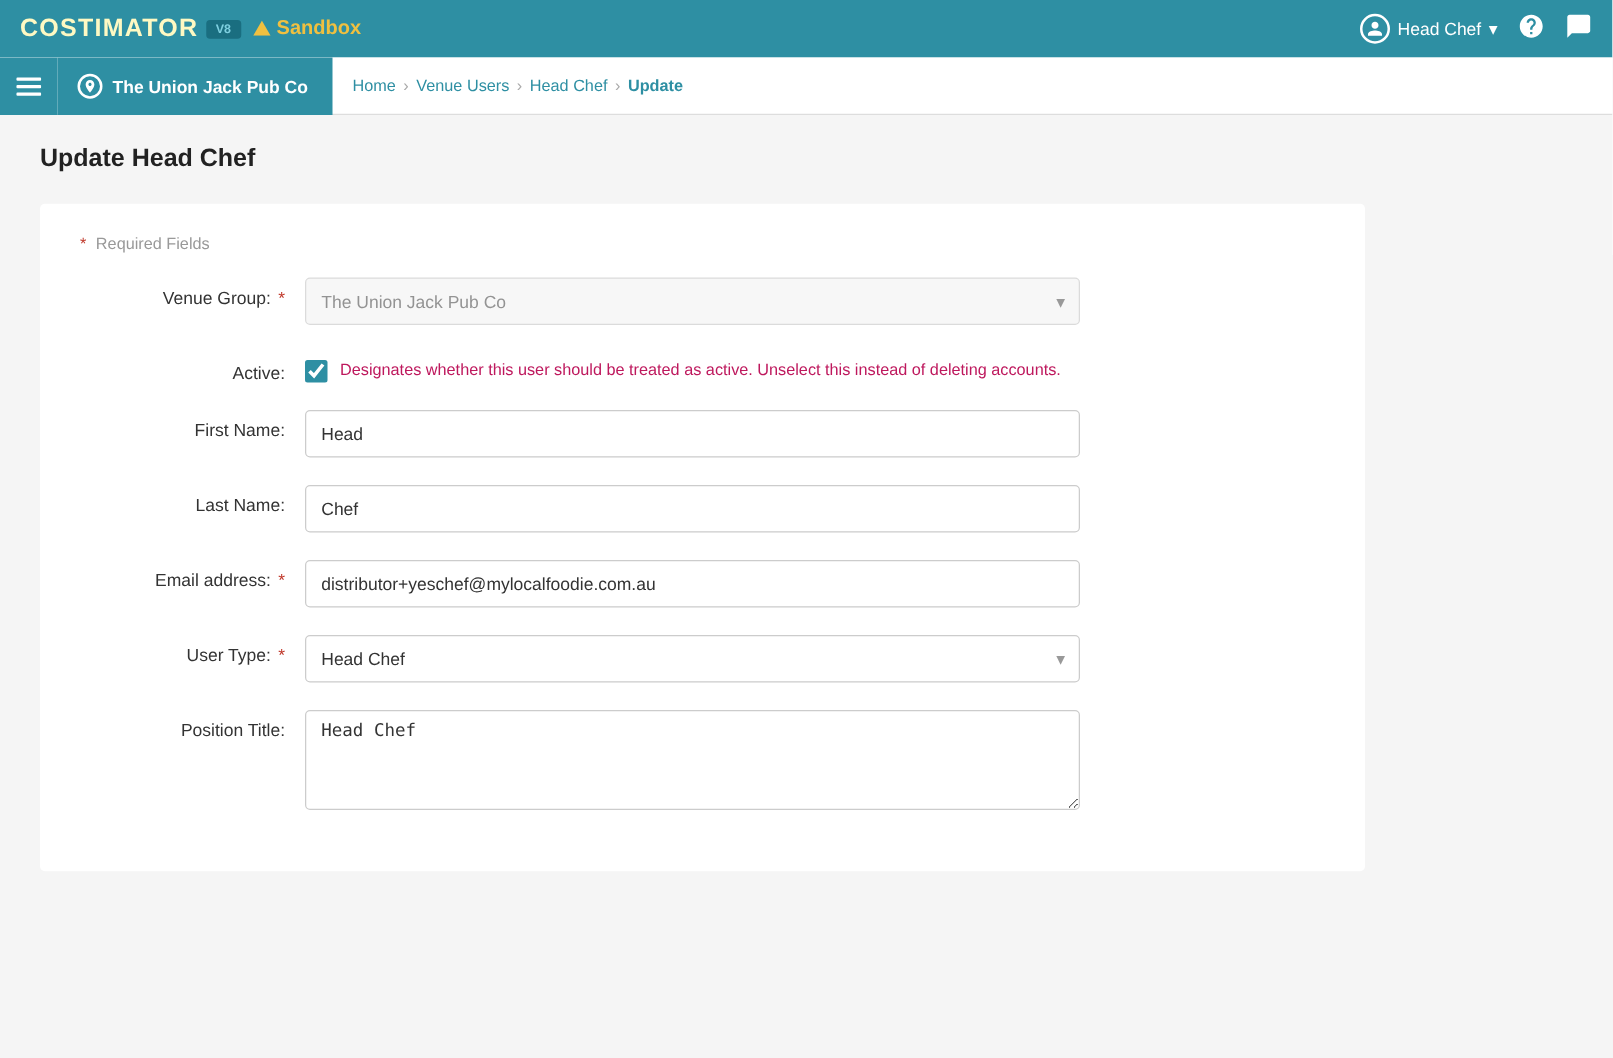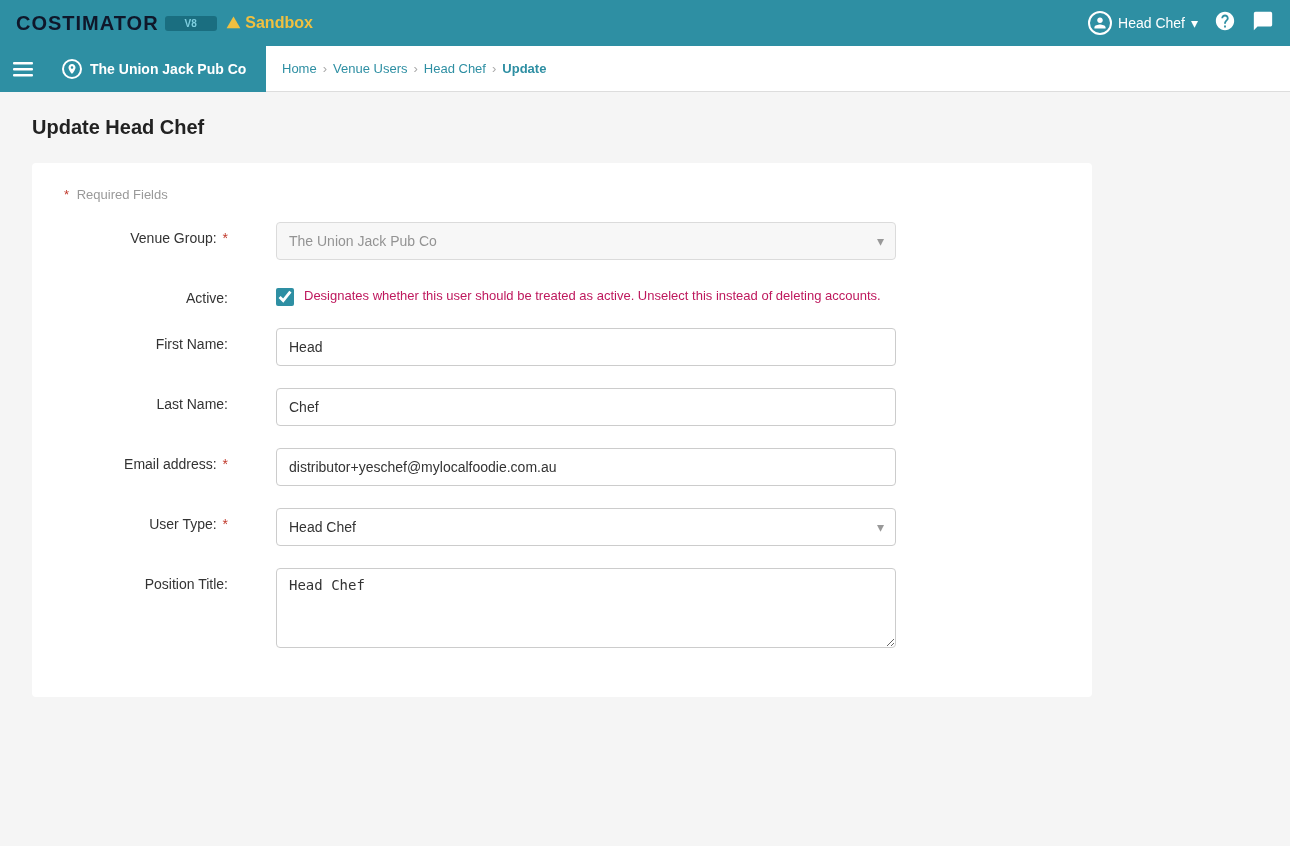--- a/index.html
+++ b/index.html
@@ -20,29 +20,29 @@
       gap: 10px;
     }
     .brand {
       display: flex;
       align-items: center;
       gap: 6px;
     }
     .brand-costimator {
       font-size: 20px;
       font-weight: bold;
-      color: #0f172a;
+      color: #fef9c3;
       letter-spacing: 1px;
     }
     .brand-v8 {
       background: #1a6e80;
       color: #7ecfdf;
       font-size: 10px;
       font-weight: bold;
-      padding: 2px 20px;
+      padding: 2px 8px;
       border-radius: 3px;
     }
     .brand-sandbox {
       display: flex;
       align-items: center;
       gap: 5px;
       color: #f0c040;
       font-size: 16px;
       font-weight: bold;
     }
@@ -167,21 +167,20 @@
       margin-bottom: 20px;
     }
     .required-note .asterisk {
       color: #c0392b;
       margin-right: 4px;
     }
     .form-row {
       display: flex;
       align-items: flex-start;
       margin-bottom: 22px;
-      gap: 32px;
     }
     .form-label {
       width: 180px;
       min-width: 180px;
       text-align: right;
       padding-right: 16px;
       padding-top: 8px;
       font-size: 14px;
       color: #333;
       font-weight: 500;

